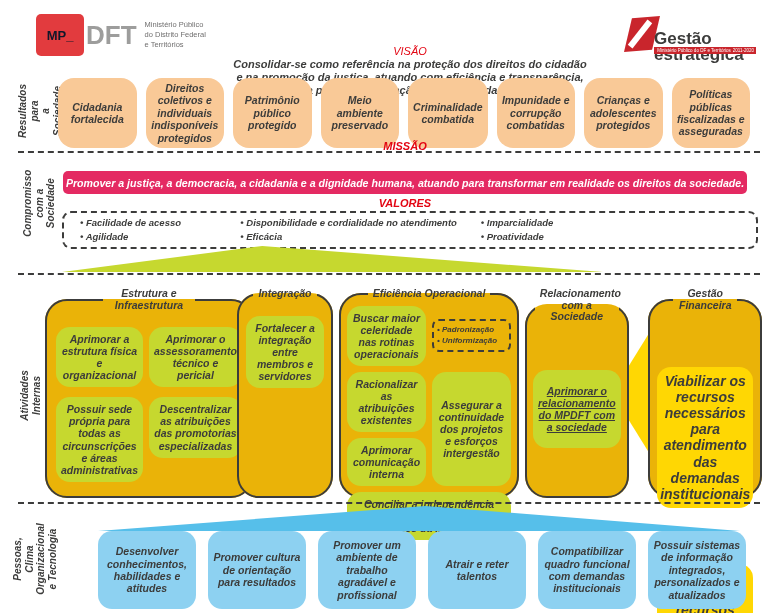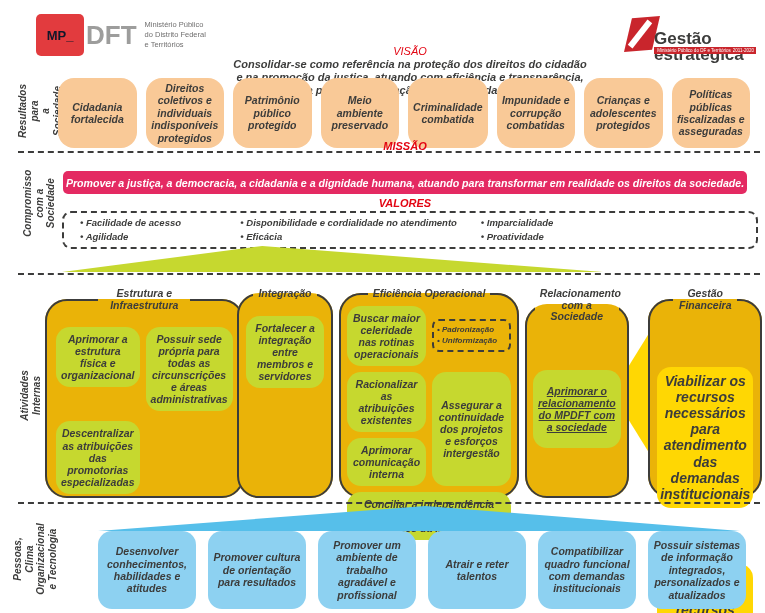--- a/index.html
+++ b/index.html
@@ -173,20 +173,21 @@
   <div class="vlabel" style="left:14px; top:295px; width:32px; height:200px;">
     <span style="width:200px;">Atividades Internas</span>
   </div>
 
   <div class="arrow-yellow"></div>
 
   <fieldset class="col col1">
     <legend style="max-width:92px;">Estrutura e Infraestrutura</legend>
     <div class="grid">
       <div class="gbox">Aprimorar a estrutura física e organizacional</div>
+      <div class="gbox">Aprimorar o assessoramento técnico e pericial</div>
       <div class="gbox">Possuir sede própria para todas as circunscrições e áreas administrativas</div>
       <div class="gbox">Descentralizar as atribuições das promotorias especializadas</div>
     </div>
   </fieldset>
 
   <fieldset class="col col2">
     <legend>Integração</legend>
     <div class="stack">
       <div class="gbox">Fortalecer a integração entre membros e servidores</div>
     </div>

